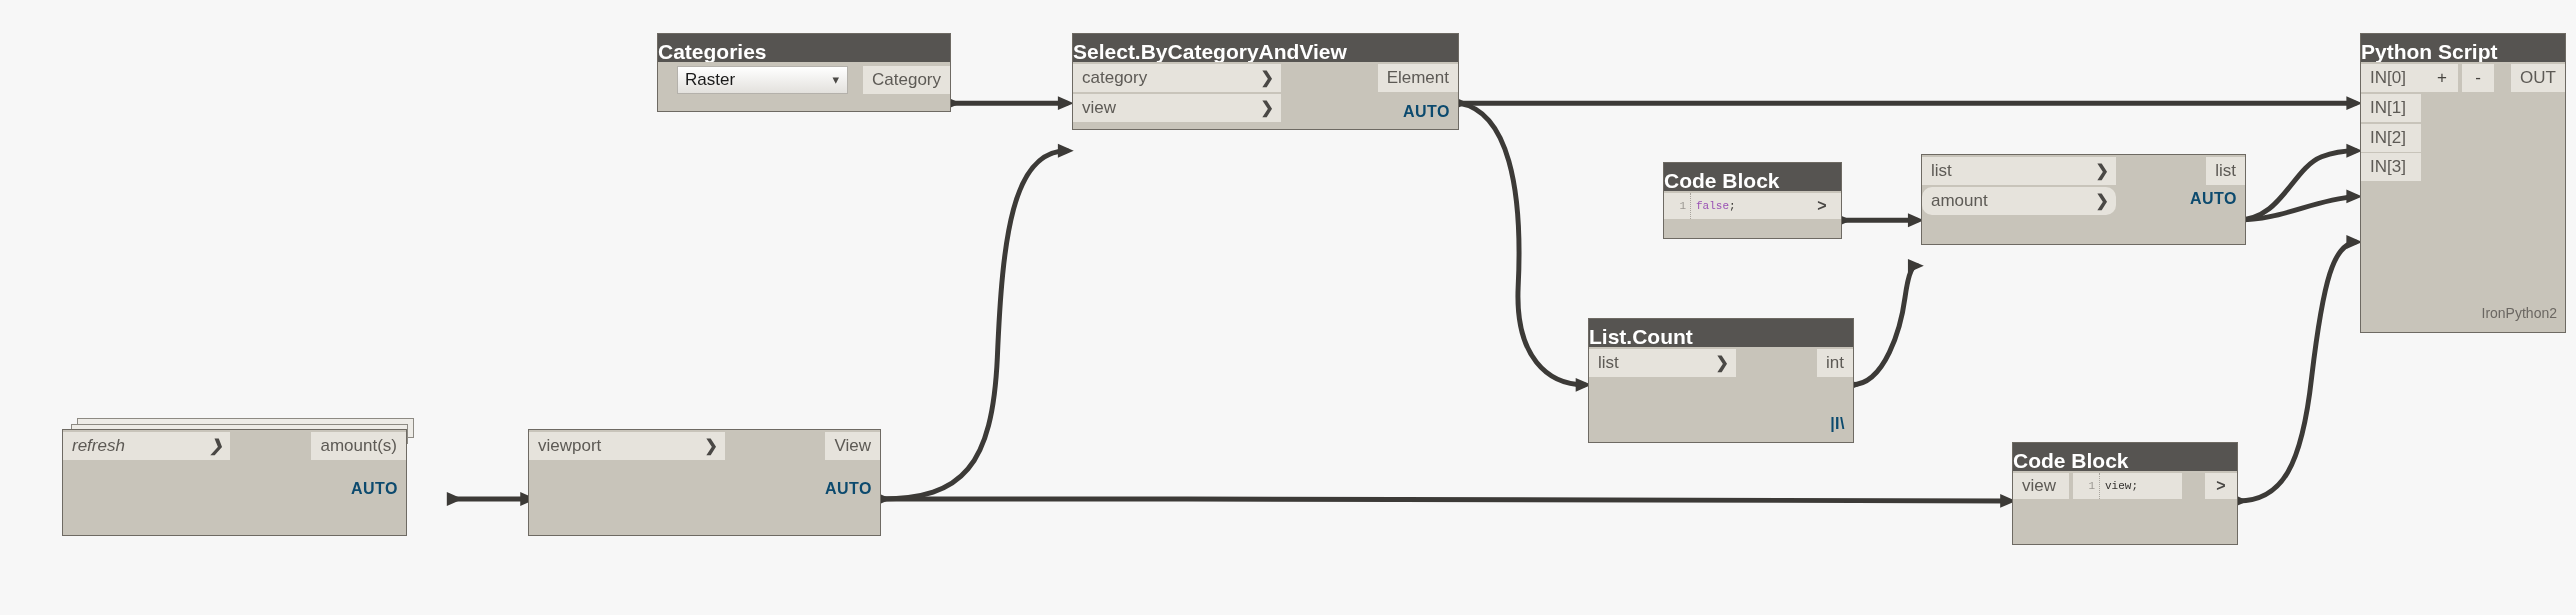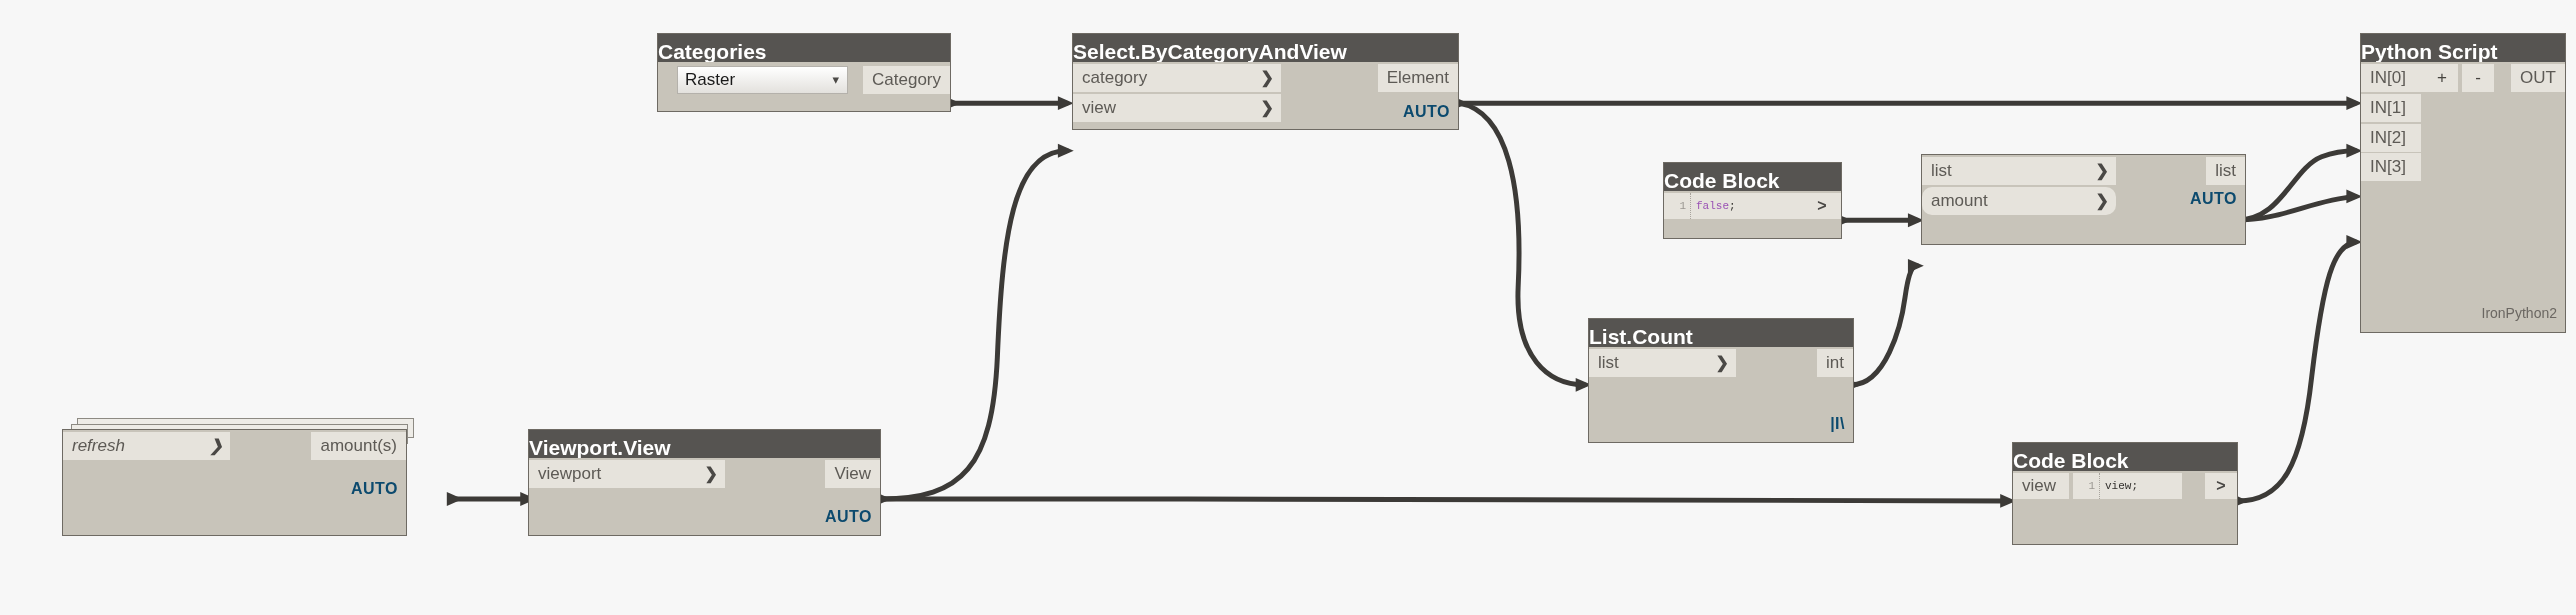--- a/index.html
+++ b/index.html
@@ -328,21 +328,20 @@
         </div>
         <div class="outport">
           <span>amount(s)</span>
         </div>
       </div>
       <div class="lacing">AUTO</div>
     </div>
   </div>
 
   <div class="node" style="left:528px;top:429px;width:353px;height:107px;">
-    <div class="hdr">Viewport.View</div>
     <div class="body" style="height:71px;">
       <div class="prow" style="position:absolute;left:0;top:2px;width:100%;">
         <div class="inport" style="width:196px;">
           <span>viewport</span>
           <span class="chev">❯</span>
         </div>
         <div class="outport">
           <span>View</span>
         </div>
       </div>

